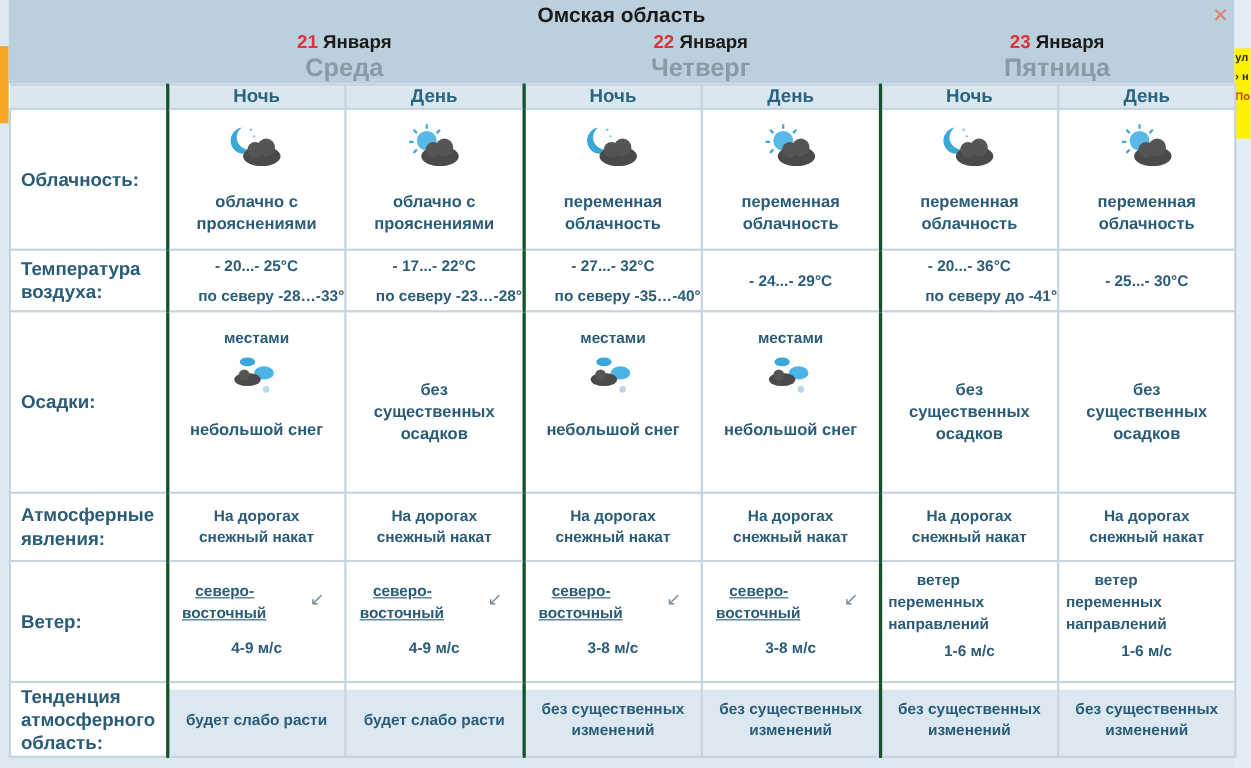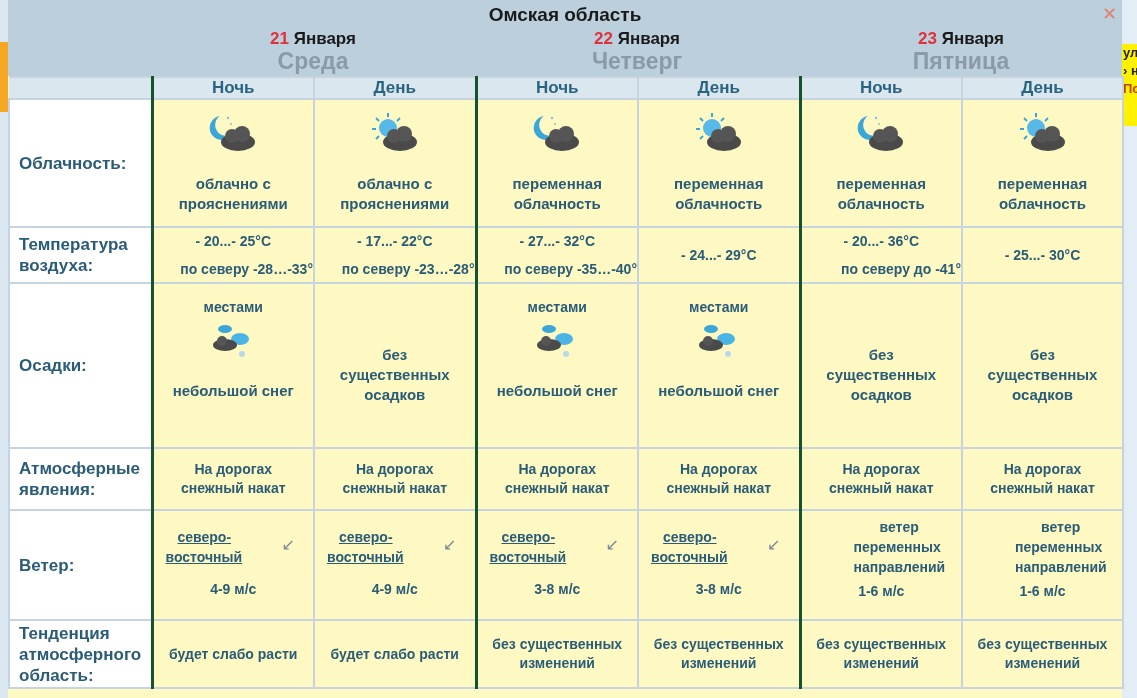--- a/index.html
+++ b/index.html
@@ -6,31 +6,31 @@
   body {
     width:1137px; height:698px; overflow:hidden; position:relative;
     background:#dbe7f1;
     font-family:"Liberation Sans", sans-serif;
   }
   .bg-right {
     position:absolute; left:1122px; top:0; width:15px; height:698px; background:#e3edf6;
   }
   .bg-yellow {
     position:absolute; left:1122px; top:44px; width:15px; height:82px; background:#fff200;
-    overflow:hidden; font-size:13px; color:#222; line-height:18px; font-weight:bold;
+    overflow:hidden; font-size:10px; color:#222; line-height:18px; font-weight:bold;
   }
   .bg-yellow span { display:block; white-space:nowrap; padding-left:1px; }
   .bg-orange {
     position:absolute; left:0; top:42px; width:8px; height:70px; background:#f5a623;
   }
   .bg-left {
     position:absolute; left:0; top:0; width:8px; height:698px; background:#dbe7f1;
   }
   .panel {
-    position:absolute; left:8px; top:0; width:1114px; height:698px; background:#fef9c3;
+    position:absolute; left:8px; top:0; width:1114px; height:627px; background:#ffffff;
   }
   .header {
     position:absolute; left:0; top:0; width:1114px; height:76px; background:#bccfdc;
   }
   .region-title {
     position:absolute; left:0; width:1114px; top:4px; text-align:center;
     font-size:19px; font-weight:bold; color:#1a1a1a;
   }
   .close-btn {
     position:absolute; left:1094px; top:4px; font-size:18px; color:#e08070; cursor:pointer; line-height:20px;
@@ -60,21 +60,21 @@
   }
   .cell-icon { display:block; margin:0 auto; }
   .desc { font-size:15px; line-height:20px; }
   .small { font-size:14px; line-height:19px; }
   .temp-main { font-size:14px; line-height:18px; }
   .temp-north { font-size:14px; line-height:18px; margin-top:10px;text-align:right; }
   .wind-wrap { position:relative; height:100px; }
   .wind-dir { position:absolute; left:12px; top:12px; text-align:left; font-size:14px; line-height:20px;text-decoration:underline; }
   .wind-arrow { position:absolute; right:18px; top:20px; font-size:16px; color:#7a8a96; font-weight:normal; }
   .wind-speed { position:absolute; left:0; right:0; top:66px; text-align:center; font-size:14px; }
-  .wind-var { position:absolute; left:6px; top:2px; text-align:left; font-size:14px; line-height:20px;margin-left:46px; }
+  .wind-var { position:absolute; left:6px; top:2px; text-align:left; font-size:14px; line-height:20px; }
   .wind-var .l1 { padding-left:26px; display:block; }
   .wind-var-speed { position:absolute; left:0; right:0; top:68px; text-align:center; font-size:14px; }
 </style>
 </head>
 <body>
 
 <div class="bg-left"></div>
 <div class="bg-orange"></div>
 <div class="bg-right"></div>
 <div class="bg-yellow">

